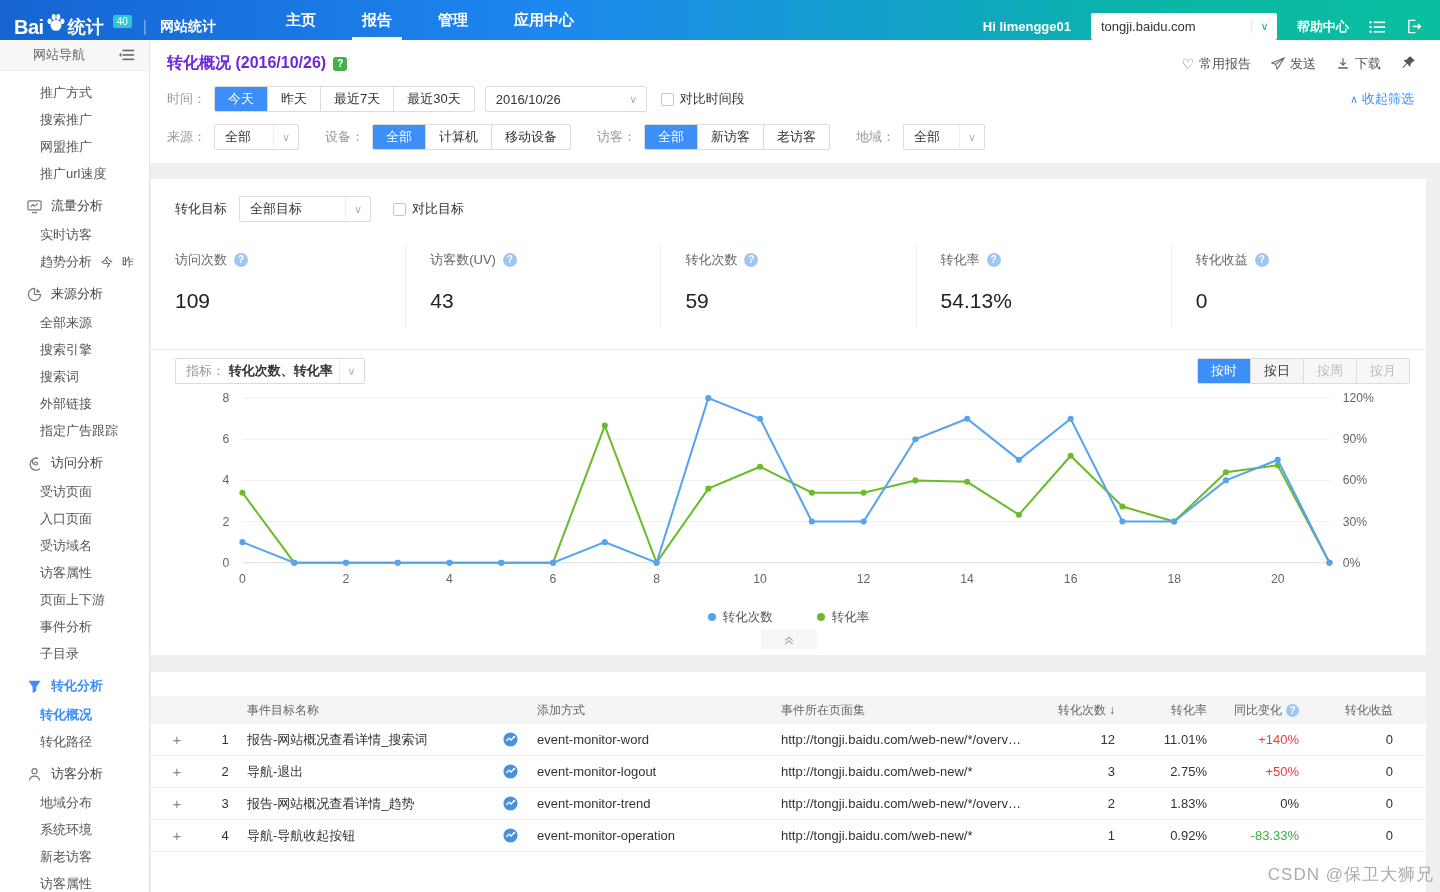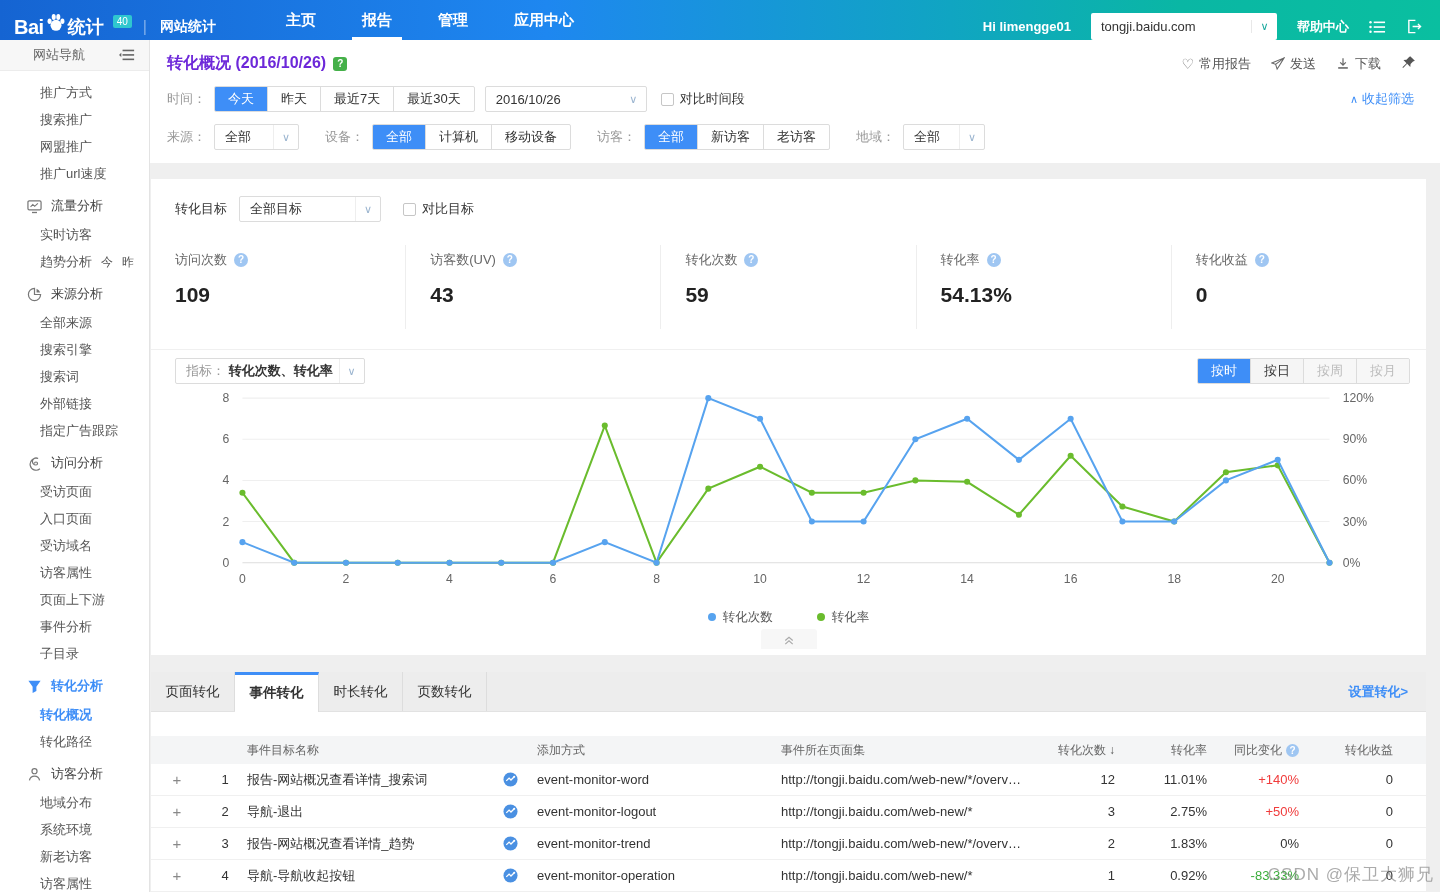--- a/index.html
+++ b/index.html
@@ -66,21 +66,21 @@
   .collapse-filters { margin-left:auto; color:#3e8ef7; font-size:13px; cursor:pointer; display:flex; align-items:center; gap:4px; padding-right:6px; }
 
   
   .card { background:#fff; margin:16px 14px 0 1px; padding-top:16px; }
   .goal-row { display:flex; align-items:center; padding-left:24px; height:28px; }
   .goal-label { font-size:13px; color:#333; margin-right:12px; }
   .stats-row { display:flex; margin-top:22px; height:84px; }
   .stat-col { flex:1; border-left:1px solid #eee; padding:6px 0 0 24px; }
   .stat-col:first-child { border-left:none; }
   .stat-label { font-size:13px; color:#666; display:flex; align-items:center; }
-  .stat-value { font-size:21px; color:#222; margin-top:14px;font-weight:bold; }
+  .stat-value { font-size:21px; color:#222; margin-top:20px; }
   .chart-section { border-top:1px solid #f0f0f0; margin-top:20px; padding:8px 0 6px; }
   .indicator-row { display:flex; align-items:center; padding:0 16px 0 24px; }
   .indicator-select .lab { color:#999; }
   .indicator-select .val { padding-right:6px; }
   .gran-group { margin-left:auto; background:#f5f5f5; }
   .chart-box { margin-top:6px; }
   .chart-box svg { display:block; }
   .legend { display:flex; justify-content:center; gap:44px; height:24px; align-items:center; }
   .legend-item { display:flex; align-items:center; gap:7px; font-size:12.5px; color:#555; cursor:pointer; }
   .legend-dot { width:8px; height:8px; border-radius:50%; }
@@ -322,21 +322,21 @@
           <div class="select" style="width:82px;">
             <span class="val">全部</span>
             <span class="chev">∨</span>
           </div>
         </div>
       </div>
 
       <div class="card">
         <div class="goal-row">
           <span class="goal-label">转化目标</span>
-          <div class="select" style="width:142px;">
+          <div class="select" style="width:132px;">
             <span class="val">全部目标</span>
             <span class="chev">∨</span>
           </div>
           <span class="checkbox" style="margin-left:22px;"></span>
           <span class="cb-label">对比目标</span>
         </div>
 
         <div class="stats-row" id="stats-row">
             <div class="stat-col">
               <div class="stat-label">
@@ -482,27 +482,20 @@
               <svg width="14" height="13" viewBox="0 0 14 14">
                   <path d="M3 8 L7 4.5 L11 8" stroke="#aaa" fill="none" stroke-width="1.3"></path>
                   <path d="M3 12 L7 8.5 L11 12" stroke="#aaa" fill="none" stroke-width="1.3"></path>
                 </svg>
             </span>
           </div>
         </div>
       </div>
 
       <div class="tabs-card">
-        <div class="tabbar" id="tabbar">
-            <div class="tab">页面转化</div>
-            <div class="tab active">事件转化</div>
-            <div class="tab">时长转化</div>
-            <div class="tab">页数转化</div>
-            <span class="set-link">设置转化&gt;</span>
-          </div>
         <div class="table-wrap">
           <div class="trow thead">
             <span></span>
             <span></span>
             <span class="cell-name">事件目标名称</span>
             <span></span>
             <span>添加方式</span>
             <span>事件所在页面集</span>
             <span class="cell-r"><span>转化次数</span><span class="sort-arrow">↓</span></span>
             <span class="cell-r">转化率</span>

